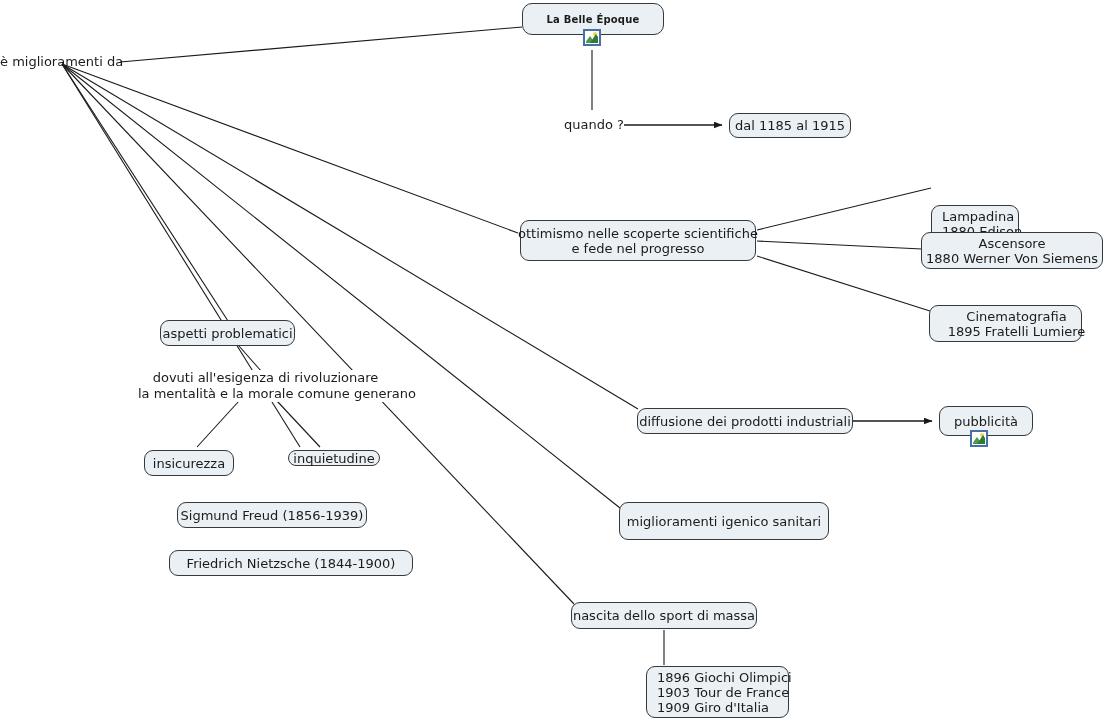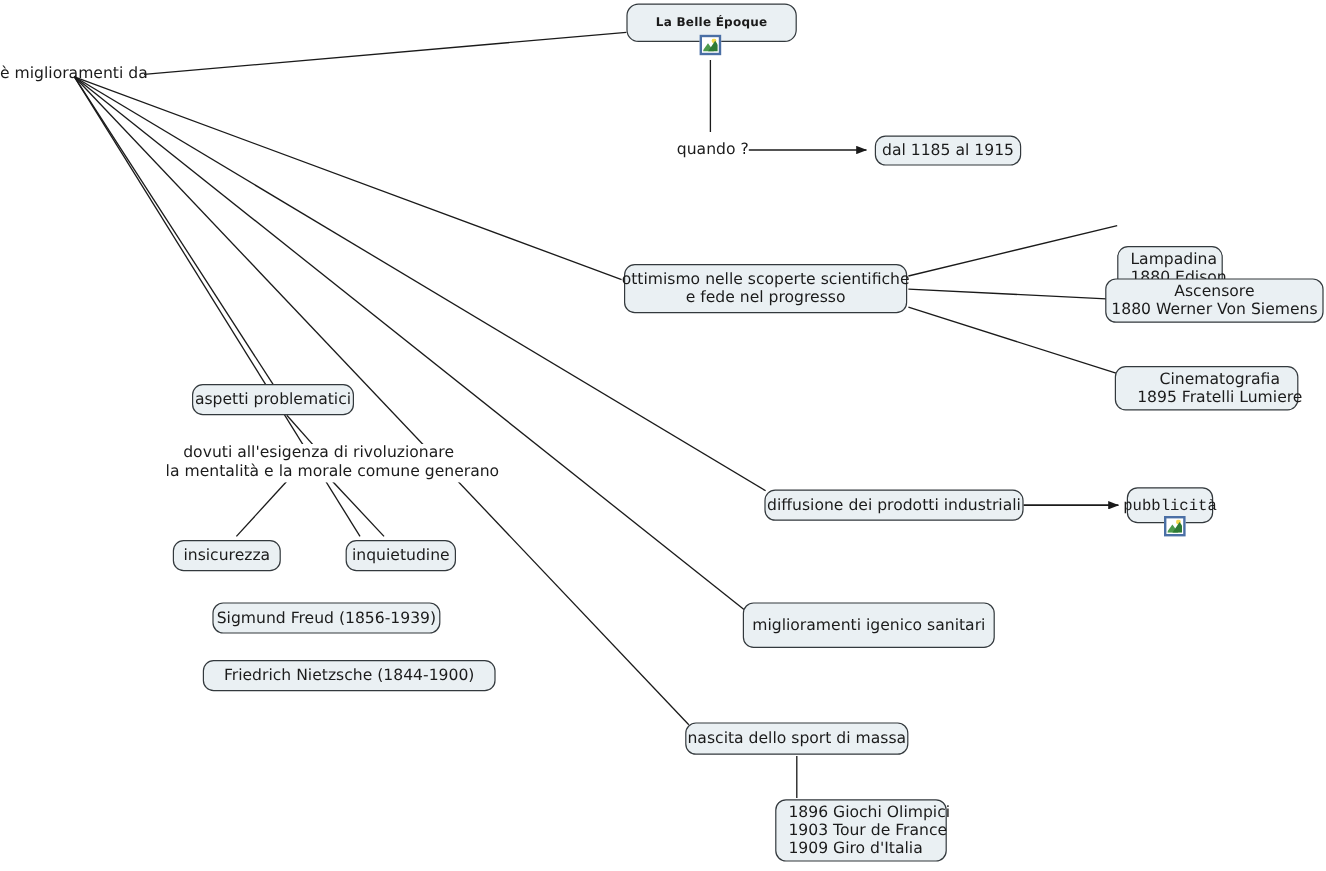--- a/index.html
+++ b/index.html
@@ -179,29 +179,29 @@
   <div class="node" style="left:929px; top:305px; width:153px; height:37px;padding-left:32px;">Cinematografia
 1895 Fratelli Lumiere</div>
 
   <div class="node" style="left:160px; top:320px; width:135px; height:26px;">aspetti problematici</div>
 
   <div class="freetext" style="left:138px; top:370px; width:255px;">dovuti all'esigenza di rivoluzionare
 la mentalità e la morale comune generano</div>
 
   <div class="node" style="left:144px; top:450px; width:90px; height:26px;">insicurezza</div>
 
-  <div class="node" style="left:288px; top:450px; width:92px; height:26px;">inquietudine</div>
+  <div class="node" style="left:288px; top:450px; width:92px; height:16px;">inquietudine</div>
 
   <div class="node" style="left:177px; top:502px; width:190px; height:26px;">Sigmund Freud (1856-1939)</div>
 
   <div class="node" style="left:169px; top:550px; width:244px; height:26px;">Friedrich Nietzsche (1844-1900)</div>
 
   <div class="node" style="left:637px; top:408px; width:216px; height:26px;">diffusione dei prodotti industriali</div>
 
-  <div class="node" style="left:939px; top:406px; width:72px; height:30px;font-family:Liberation Mono, monospace;">pubblicità</div>
+  <div class="node" style="left:939px; top:406px; width:94px; height:30px;">pubblicità</div>
   <div class="pic-icon" style="left:970px; top:430px;">
     <div class="inner">
       <div class="sun"></div>
       <div class="hill-a"></div>
       <div class="hill-b"></div>
     </div>
   </div>
 
   <div class="node" style="left:619px; top:502px; width:210px; height:38px;">miglioramenti igenico sanitari</div>
 

